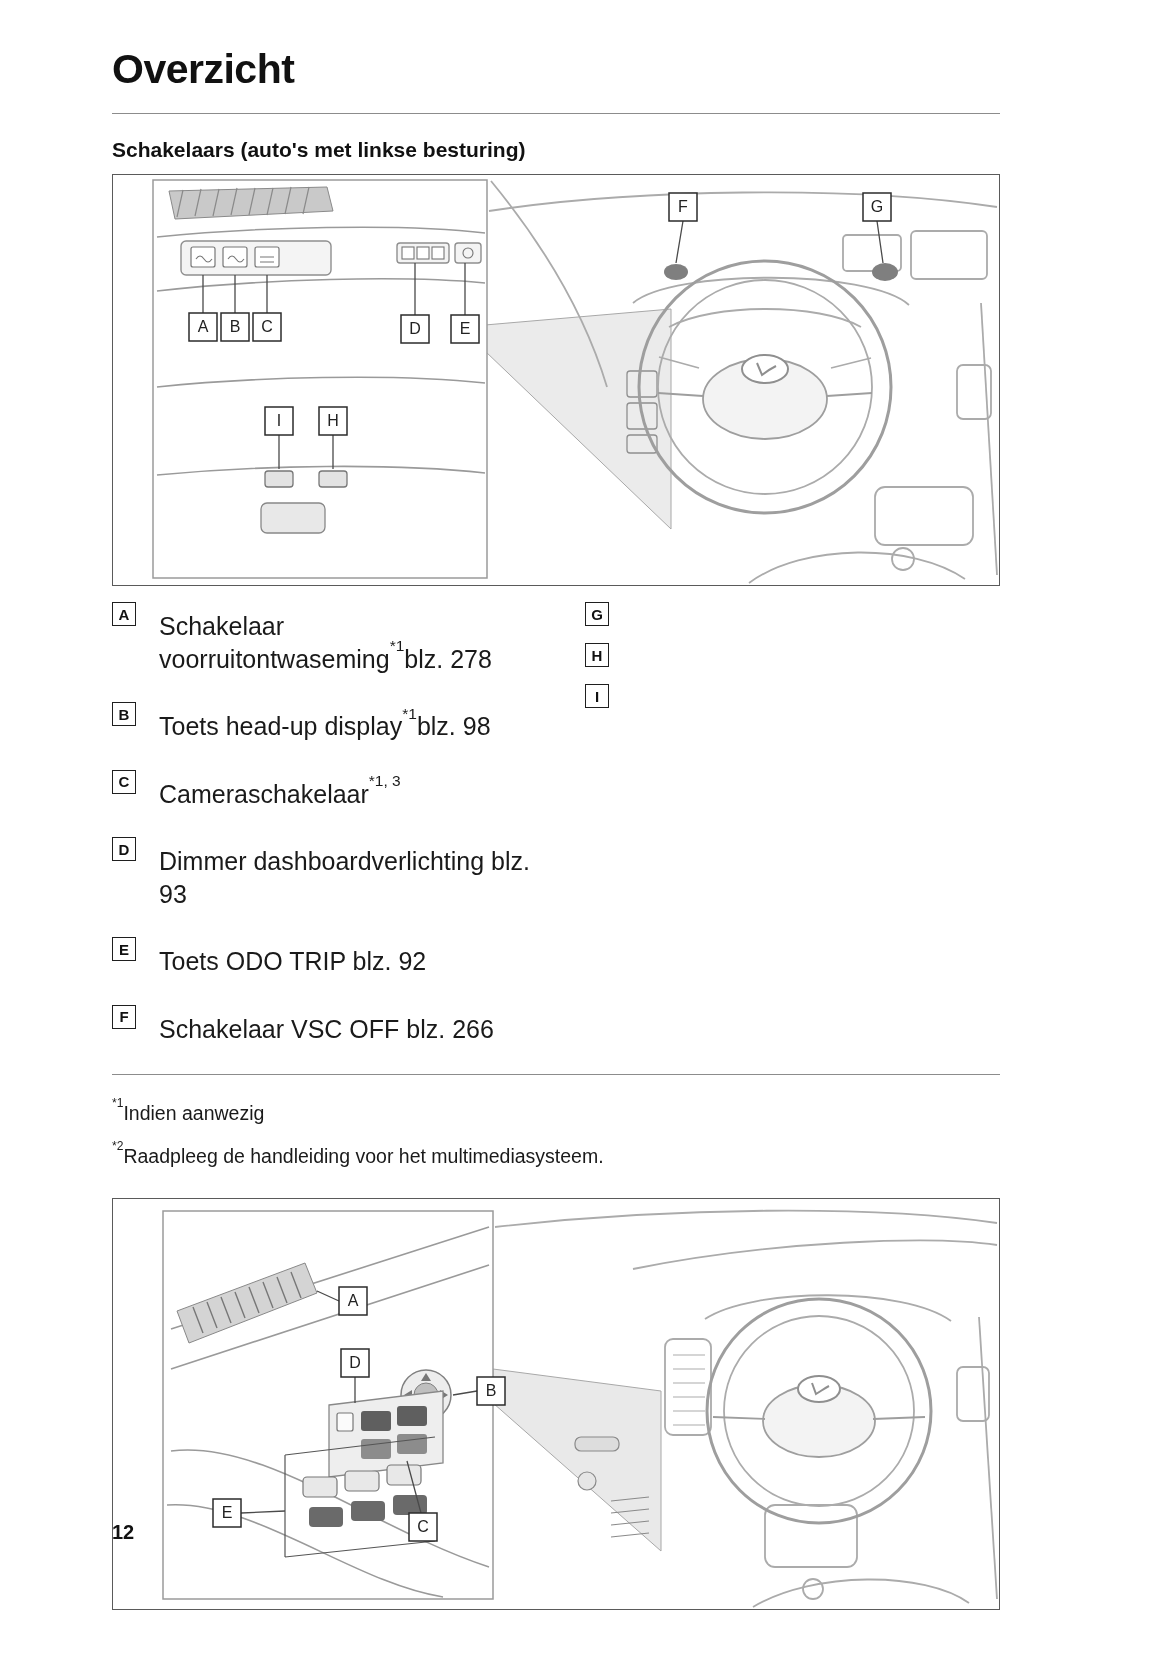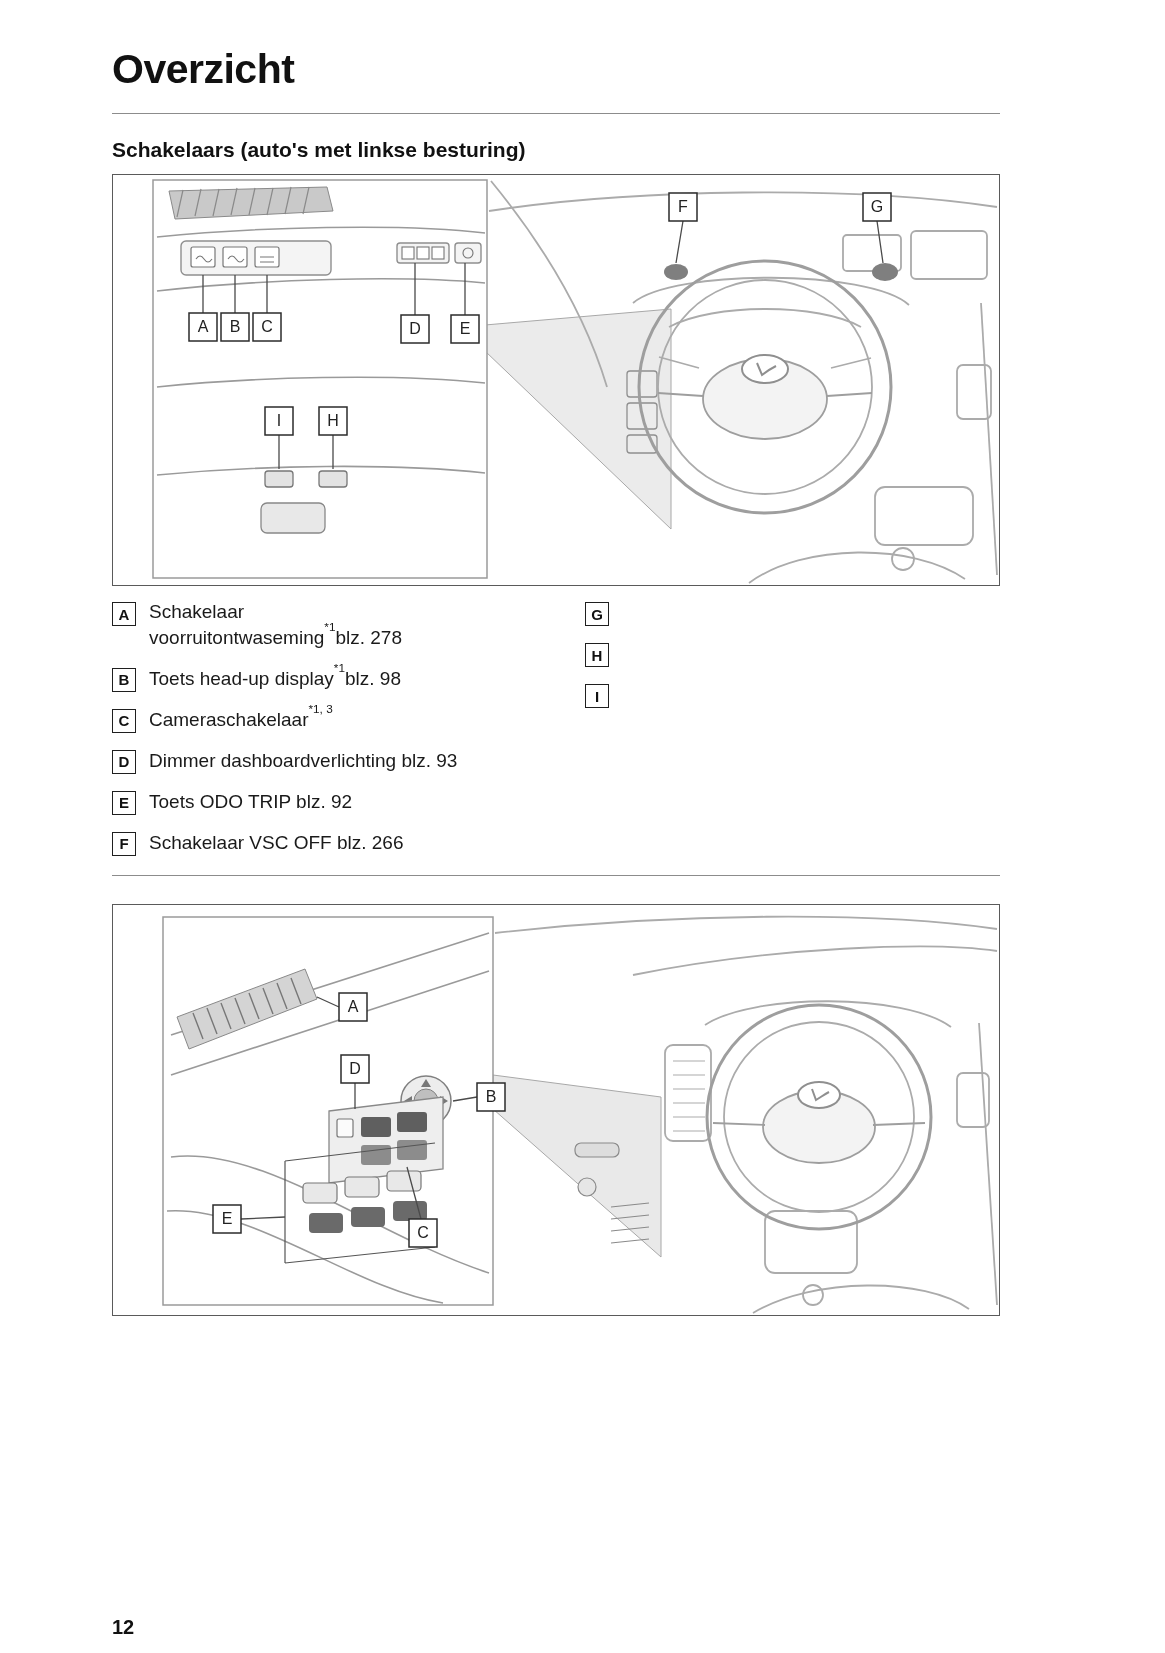--- a/index.html
+++ b/index.html
@@ -12,27 +12,27 @@
   .figbox{width:888px;height:412px;border:1px solid #5a5a5a;box-sizing:border-box;
           margin:0 0 14px 0;background:#fff;overflow:hidden;}
   .legend{display:flex;margin:10px 0 4px 0;}
   .legend-col{display:block;}
   .legend-col.left{width:473px;flex:none;}
   .legend-col.right{flex:1;}
   .legend-item{display:flex;align-items:flex-start;margin-bottom:15px;}
   .keybox{width:24px;height:24px;border:1.5px solid #1f1f1f;box-sizing:border-box;
           display:flex;align-items:center;justify-content:center;
           font-size:15px;font-weight:700;color:#111;flex:none;margin:2px 13px 0 0;background:#fff;}
-  .ltext{margin:0;font-size:19px;line-height:1.3;max-width:380px;}
+  .ltext{margin:10px;font-size:25px;line-height:1.3;max-width:380px;}
   .ltext .main{white-space:pre-line;}
   sup.fnsup{font-size:0.62em;position:relative;top:-0.45em;}
   .footnotes{margin-top:26px;}
   .footnote{margin:0 0 18px 0;font-size:19.5px;line-height:1.3;}
   .figbox.second{margin-top:28px;}
-  .page-number{position:absolute;left:112px;top:1616px;font-size:20px;font-weight:700;color:#111;}
+  .page-number{position:absolute;left:112px;top:1521px;font-size:20px;font-weight:700;color:#111;}
   
   .cbox{fill:#ffffff;stroke:#2b2b2b;stroke-width:1.5;}
   .cletter{font-family:"Liberation Sans",sans-serif;font-size:16px;fill:#222;}
   .leader{stroke:#4a4a4a;stroke-width:1.3;fill:none;}
 </style>
 </head>
 <body>
 
 <div class="page">
 
@@ -191,20 +191,24 @@
         <span class="keybox">H</span>
       </div>
       <div class="legend-item">
         <span class="keybox">I</span>
       </div>
     </div>
   </div>
 
   <hr class="rule">
 
+  <div class="footnotes">
+    <p class="footnote"><sup class="fnsup">*1</sup><span>Indien aanwezig</span></p>
+    <p class="footnote"><sup class="fnsup">*2</sup><span>Raadpleeg de handleiding voor het multimediasysteem.</span></p>
+  </div>
 
   <div class="figbox second">
     <svg viewBox="0 0 886 410" width="886" height="410">
 
       <g>
         <polygon points="380,170 548,192 548,352 380,204" fill="#c7c7c7" fill-opacity="0.4" stroke="#a8a8a8" stroke-width="1"></polygon>
         <g stroke="#8a8a8a" fill="#dddddd" stroke-width="1.2">
           <rect x="462" y="238" width="44" height="14" rx="6"></rect>
           <circle cx="474" cy="282" r="9" fill="#e6e6e6"></circle>
         </g>

